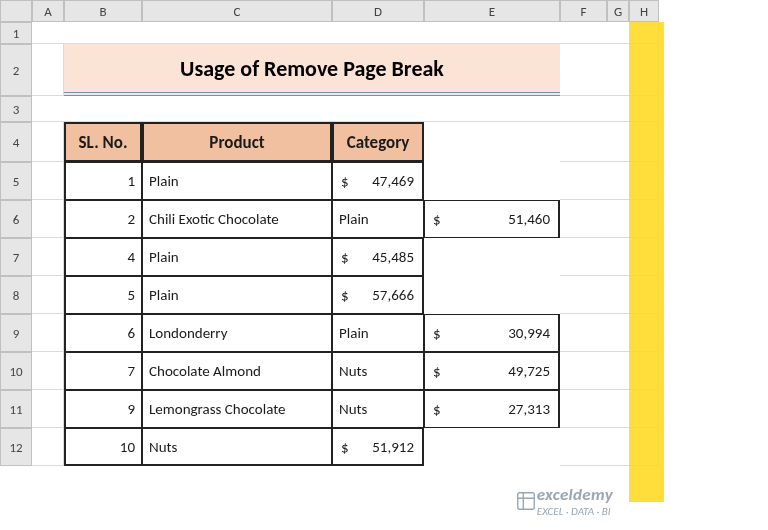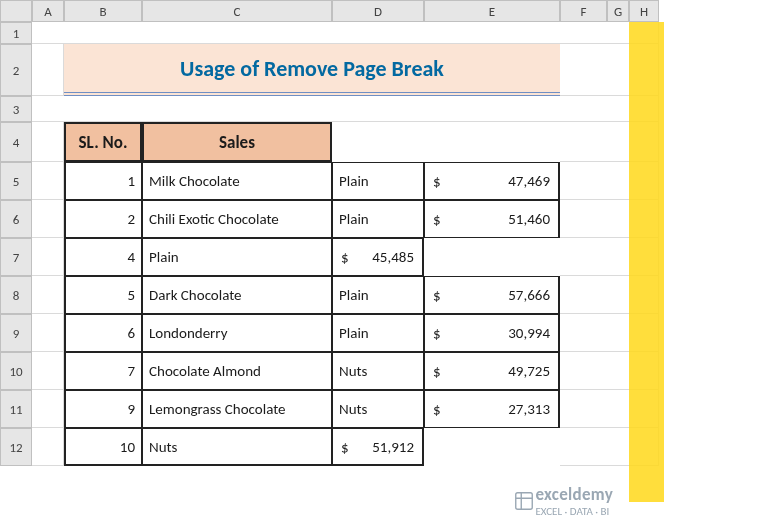--- a/index.html
+++ b/index.html
@@ -40,21 +40,21 @@
     grid-column: 3 / 7;
     grid-row: 3;
     background: #fbe4d5;
     border: none;
     border-bottom: 4px double #6f8fc5;
     display: flex;
     align-items: center;
     justify-content: center;
     font-size: 22px;
     font-weight: 700;
-    color: #0369a1;
+    color: #000000;
   }
   .thdr {
     background: #f1c0a0;
     border: 2px solid #222;
     font-weight: 700;
     font-size: 17px;
     color: #1b1b1b;
     justify-content: center;
   }
   .tcell {
@@ -80,20 +80,21 @@
   }
   .watermark {
     position: absolute;
     bottom: 12px;
     right: 155px;
     display: flex;
     align-items: center;
     z-index: 3;
     color: #9aa7b3;
     font-size: 11px;
+    font-style: italic;
   }
   .watermark .big { font-size: 17px; font-weight: 600; letter-spacing: .3px; }
   .wm-icon svg { display: block; }
 </style>
 </head>
 <body>
 
 <div class="sheet">
   <div class="corner"></div>
   <div class="colhdr">A</div>
@@ -112,27 +113,27 @@
   <div class="cell"></div>
   <div class="title-cell">Usage of Remove Page Break</div>
   <div class="cell" style="grid-column:7/10"></div>
 
   <div class="rowhdr">3</div>
   <div class="cell" style="grid-column:2/10"></div>
 
   <div class="rowhdr">4</div>
   <div class="cell"></div>
   <div class="cell thdr">SL. No.</div>
-  <div class="cell thdr">Sales</div>
+  <div class="cell thdr">Product</div>
+  <div class="cell thdr">Category</div>
   <div class="cell" style="grid-column:7/10"></div>
 
   <div class="rowhdr">5</div>
   <div class="cell"></div>
   <div class="cell tcell lb sl">1</div>
-  <div class="cell tcell">Milk Chocolate</div>
   <div class="cell tcell">Plain</div>
   <div class="cell tcell rb sales">
       <span>$</span>
       <span>47,469</span>
     </div>
   <div class="cell" style="grid-column:7/10"></div>
 
   <div class="rowhdr">6</div>
   <div class="cell"></div>
   <div class="cell tcell lb sl">2</div>
@@ -150,21 +151,20 @@
   <div class="cell tcell">Plain</div>
   <div class="cell tcell rb sales">
       <span>$</span>
       <span>45,485</span>
     </div>
   <div class="cell" style="grid-column:7/10"></div>
 
   <div class="rowhdr">8</div>
   <div class="cell"></div>
   <div class="cell tcell lb sl">5</div>
-  <div class="cell tcell">Dark Chocolate</div>
   <div class="cell tcell">Plain</div>
   <div class="cell tcell rb sales">
       <span>$</span>
       <span>57,666</span>
     </div>
   <div class="cell" style="grid-column:7/10"></div>
 
   <div class="rowhdr">9</div>
   <div class="cell"></div>
   <div class="cell tcell lb sl">6</div>

